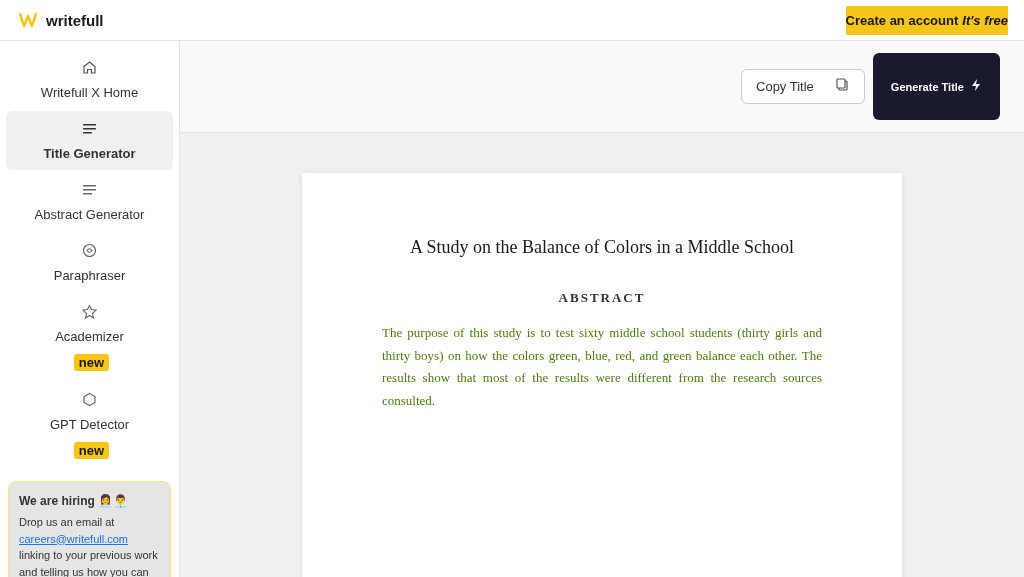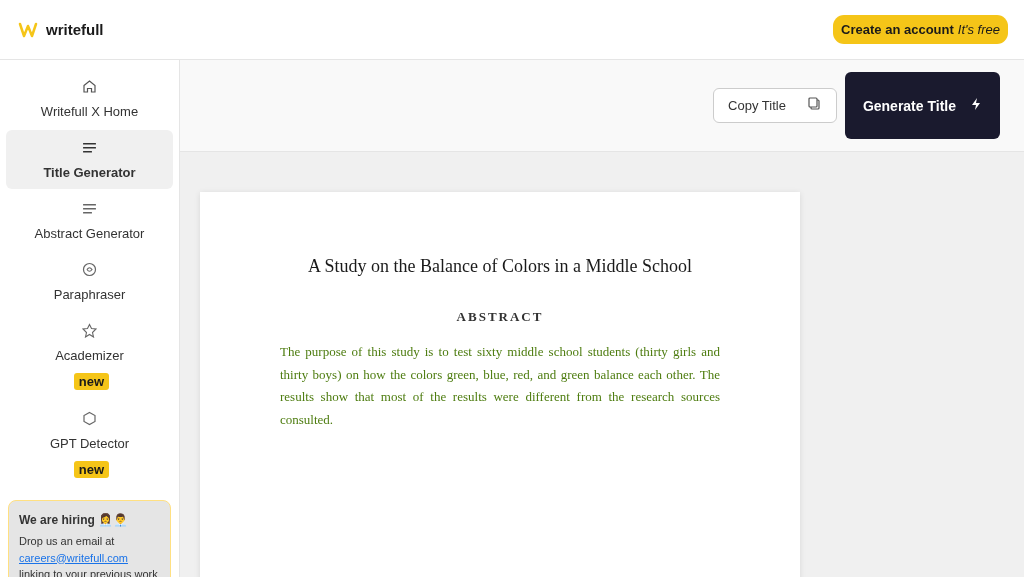--- a/index.html
+++ b/index.html
@@ -1,20 +1,20 @@
 <!DOCTYPE html>
 <html><head>
   <meta charset="utf-8">
   <style>
     * { box-sizing: border-box; margin: 0; padding: 0; }
     body { font-family: -apple-system, BlinkMacSystemFont, 'Segoe UI', sans-serif; background: #fff; display: flex; flex-direction: column; height: 100vh; overflow: hidden; }
 
     
     #topbar {
-      height: 60px;
+      height: 41px;
       background: #fff;
       border-bottom: 1px solid #e5e5e5;
       display: flex;
       align-items: center;
       justify-content: space-between;
       padding: 0 16px;
       flex-shrink: 0;
     }
     #topbar .logo {
       display: flex;
@@ -25,32 +25,32 @@
       color: #1a1a1a;
     }
     .logo-icon {
       width: 24px;
       height: 24px;
     }
     .create-account-btn {
       background: #f5c518;
       color: #1a1a1a;
       border: none;
-      border-radius: 11px;
-      padding: 7px 8px;
+      border-radius: 1px;
+      padding: 7px 0;
       font-size: 13px;
       font-weight: 600;
       cursor: pointer;
       display: flex;
       align-items: center;
       gap: 4px;
     }
     .create-account-btn .free-badge {
       font-style: italic;
-      font-weight: 400;
+      font-weight: 700;
     }
 
     
     #main-layout {
       display: flex;
       flex: 1;
       overflow: hidden;
     }
 
     
@@ -152,34 +152,34 @@
       display: flex;
       align-items: center;
       gap: 22px;
     }
     .generate-title-btn {
       background: #1a1a2e;
       color: #fff;
       border: none;
       border-radius: 6px;
       padding: 25px 18px;
-      font-size: 14px;
+      font-size: 11px;
       font-weight: 600;
       cursor: pointer;
       display: flex;
       align-items: center;
-      gap: 14px;
+      gap: 6px;
     }
 
     
     #document-area {
       flex: 1;
       overflow-y: auto;
       display: flex;
-      justify-content: flex-start;
+      justify-content: center;
       padding: 40px 20px;
       background: #f0f0f0;
     }
     .document-paper {
       background: #fff;
       width: 600px;
       min-height: 500px;
       padding: 60px 80px;
       box-shadow: 0 1px 6px rgba(0,0,0,0.1);
     }

